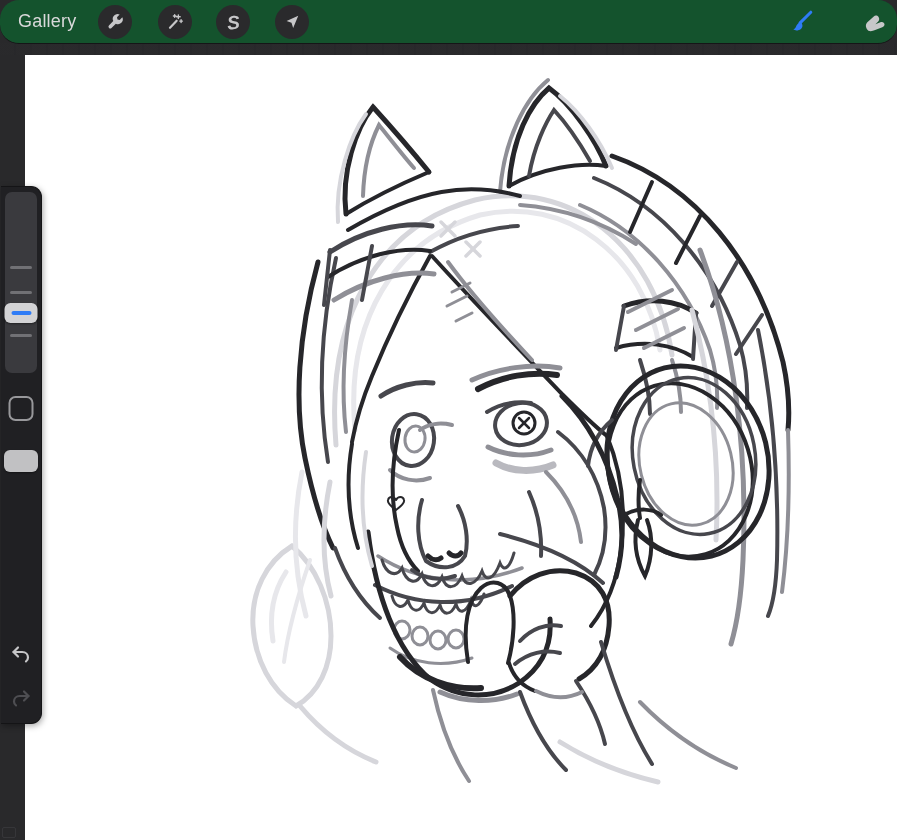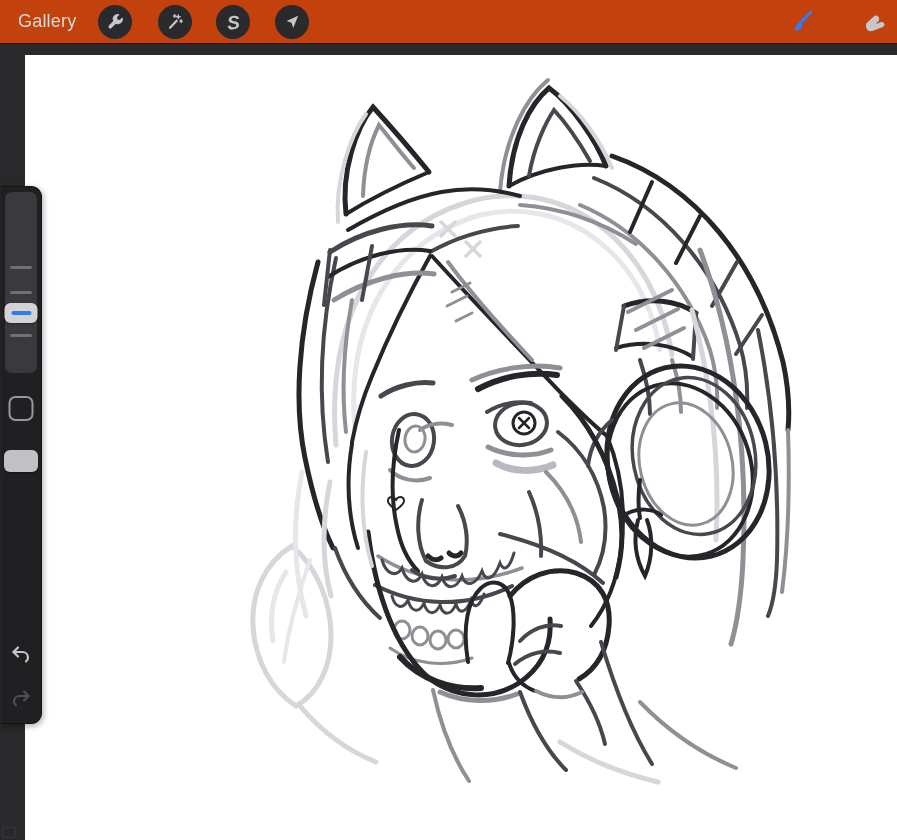--- a/index.html
+++ b/index.html
@@ -5,21 +5,21 @@
   html,body{margin:0;padding:0;}
   body{
     width:897px;height:840px;position:relative;overflow:hidden;
     background:#29292b;
     font-family:"Liberation Sans", sans-serif;
     -webkit-font-smoothing:antialiased;
   }
   
   .topbar{
     position:absolute;left:0;top:0;width:897px;height:43px;
-    background:#c2410c;border-bottom:1px solid #151517;z-index:30;
+    background:#14532d;border-bottom:1px solid #151517;z-index:30;border-radius:19px;
   }
   .gallery{
     position:absolute;left:18px;top:0;height:43px;line-height:43px;
     font-size:18px;color:#d9d9da;letter-spacing:.2px;cursor:default;
   }
   .tbtn{
     position:absolute;top:5px;width:34px;height:34px;border-radius:50%;
     background:#2a2a2c;border:none;padding:0;display:flex;
     align-items:center;justify-content:center;cursor:pointer;
   }

